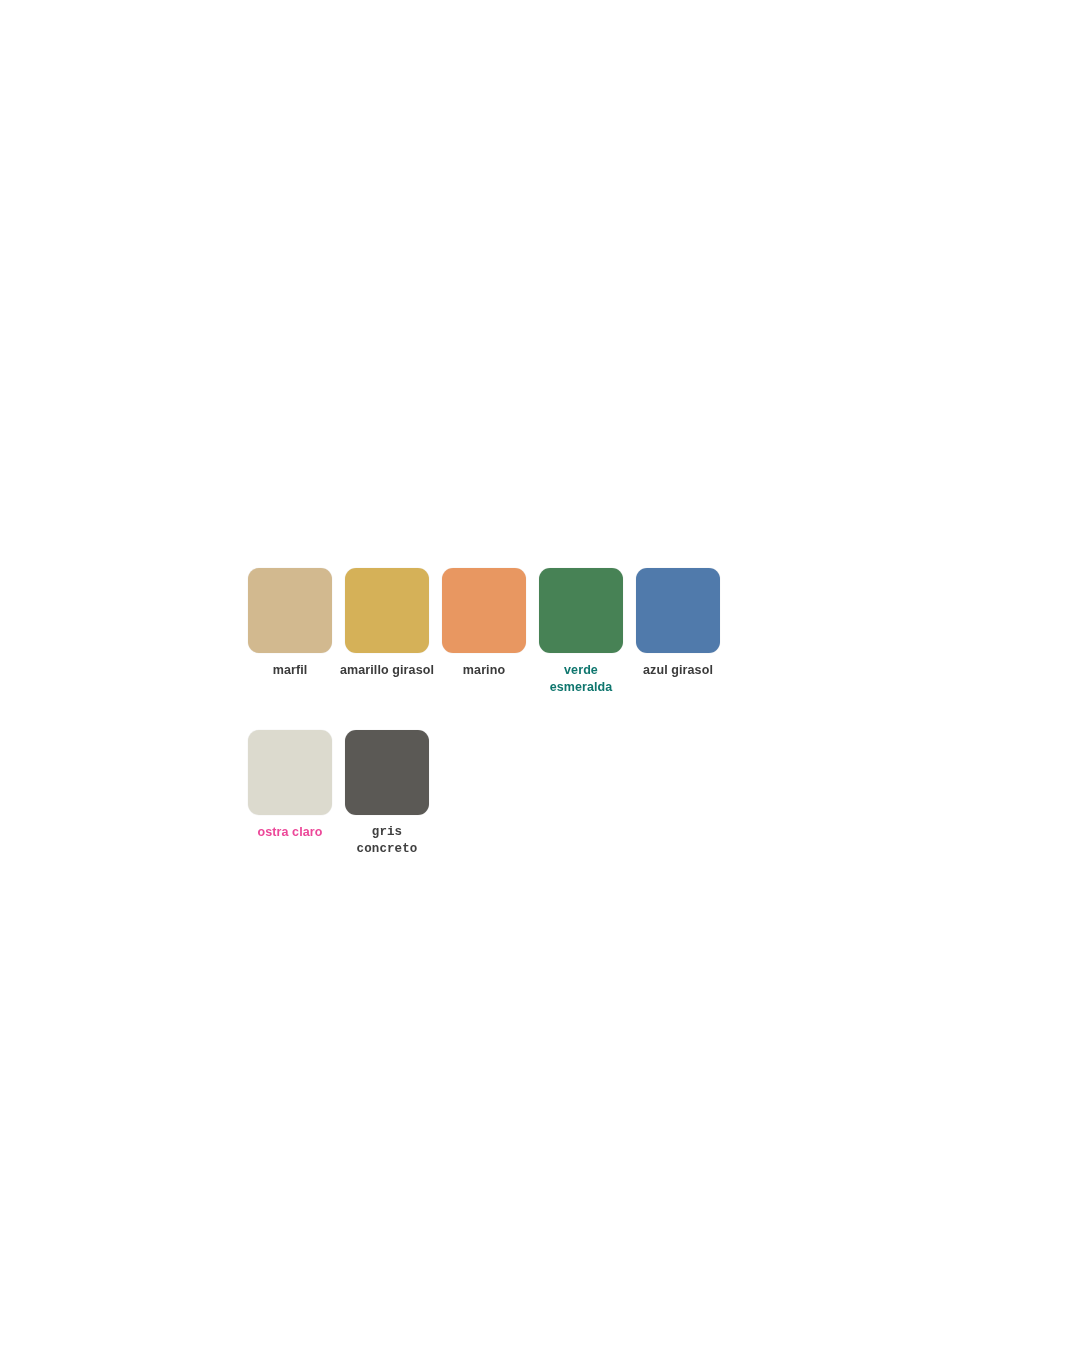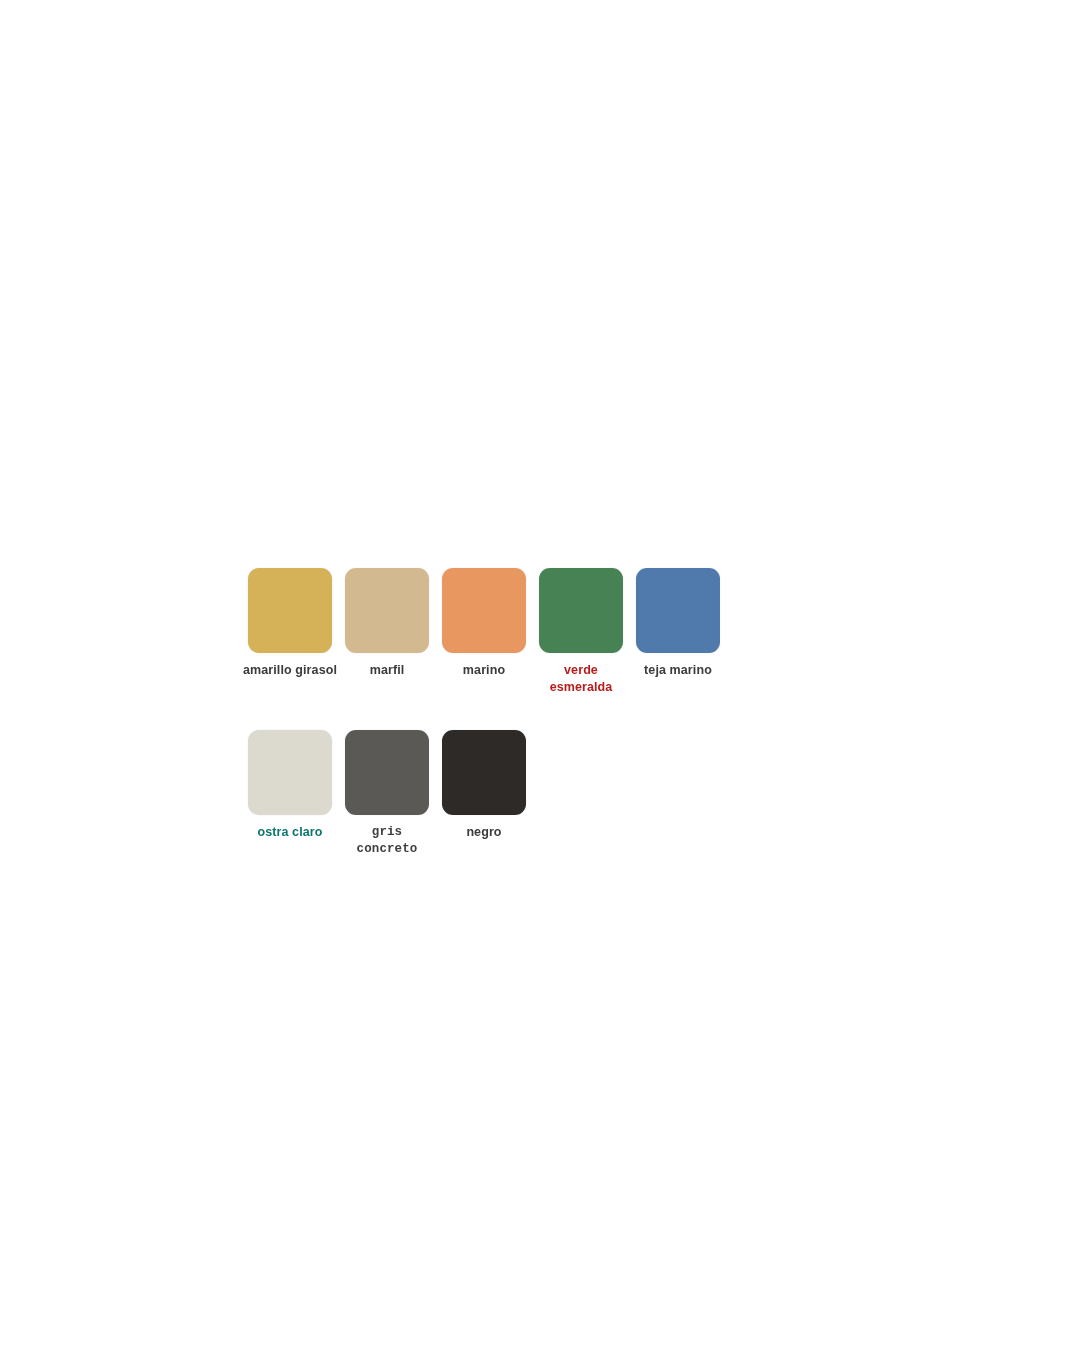--- a/index.html
+++ b/index.html
@@ -63,59 +63,55 @@
   }
 </style>
 </head>
 <body style="background: rgb(255, 255, 255);">
 
 <div class="palette-board">
 
   <div class="swatch-row">
 
     <div class="swatch-cell">
-      <div class="swatch-chip" style="background: rgb(213, 177, 88);"></div>
-      <div class="swatch-label" style="color: rgb(59, 59, 59);">amarillo girasol</div>
+      <div class="swatch-chip" style="background: rgb(210, 185, 143);"></div>
+      <div class="swatch-label" style="color: rgb(59, 59, 59);">marfil</div>
     </div>
 
     <div class="swatch-cell">
-      <div class="swatch-chip" style="background: rgb(210, 185, 143);"></div>
-      <div class="swatch-label" style="color: rgb(59, 59, 59);">marfil</div>
+      <div class="swatch-chip" style="background: rgb(213, 177, 88);"></div>
+      <div class="swatch-label" style="color: rgb(59, 59, 59);">amarillo girasol</div>
     </div>
 
 
     <div class="swatch-cell">
       <div class="swatch-chip" style="background: rgb(232, 151, 97);"></div>
       <div class="swatch-label" style="color: rgb(59, 59, 59);">marino</div>
     </div>
 
     <div class="swatch-cell">
       <div class="swatch-chip" style="background: rgb(71, 130, 85);"></div>
-      <div class="swatch-label" style="color: #b91c1c;">verde esmeralda</div>
+      <div class="swatch-label" style="color: #0f766e;">verde esmeralda</div>
     </div>
 
     <div class="swatch-cell">
       <div class="swatch-chip" style="background: rgb(80, 122, 171);"></div>
-      <div class="swatch-label" style="color: rgb(59, 59, 59);">teja marino</div>
+      <div class="swatch-label" style="color: rgb(59, 59, 59);">azul girasol</div>
     </div>
 
   </div>
 
   <div class="swatch-row">
 
     <div class="swatch-cell">
       <div class="swatch-chip" style="background: rgb(220, 218, 206);"></div>
-      <div class="swatch-label" style="color: #0f766e;">ostra claro</div>
+      <div class="swatch-label" style="color: #ec4899;">ostra claro</div>
     </div>
 
     <div class="swatch-cell">
       <div class="swatch-chip" style="background: rgb(91, 89, 85);"></div>
       <div class="swatch-label" style="color: #404040; font-family: Liberation Mono, monospace;">gris concreto</div>
     </div>
 
-    <div class="swatch-cell">
-      <div class="swatch-chip" style="background: rgb(45, 42, 40);"></div>
-      <div class="swatch-label" style="color: rgb(59, 59, 59);">negro</div>
-    </div>
 
   </div>
 
 </div>
 
 </body></html>

